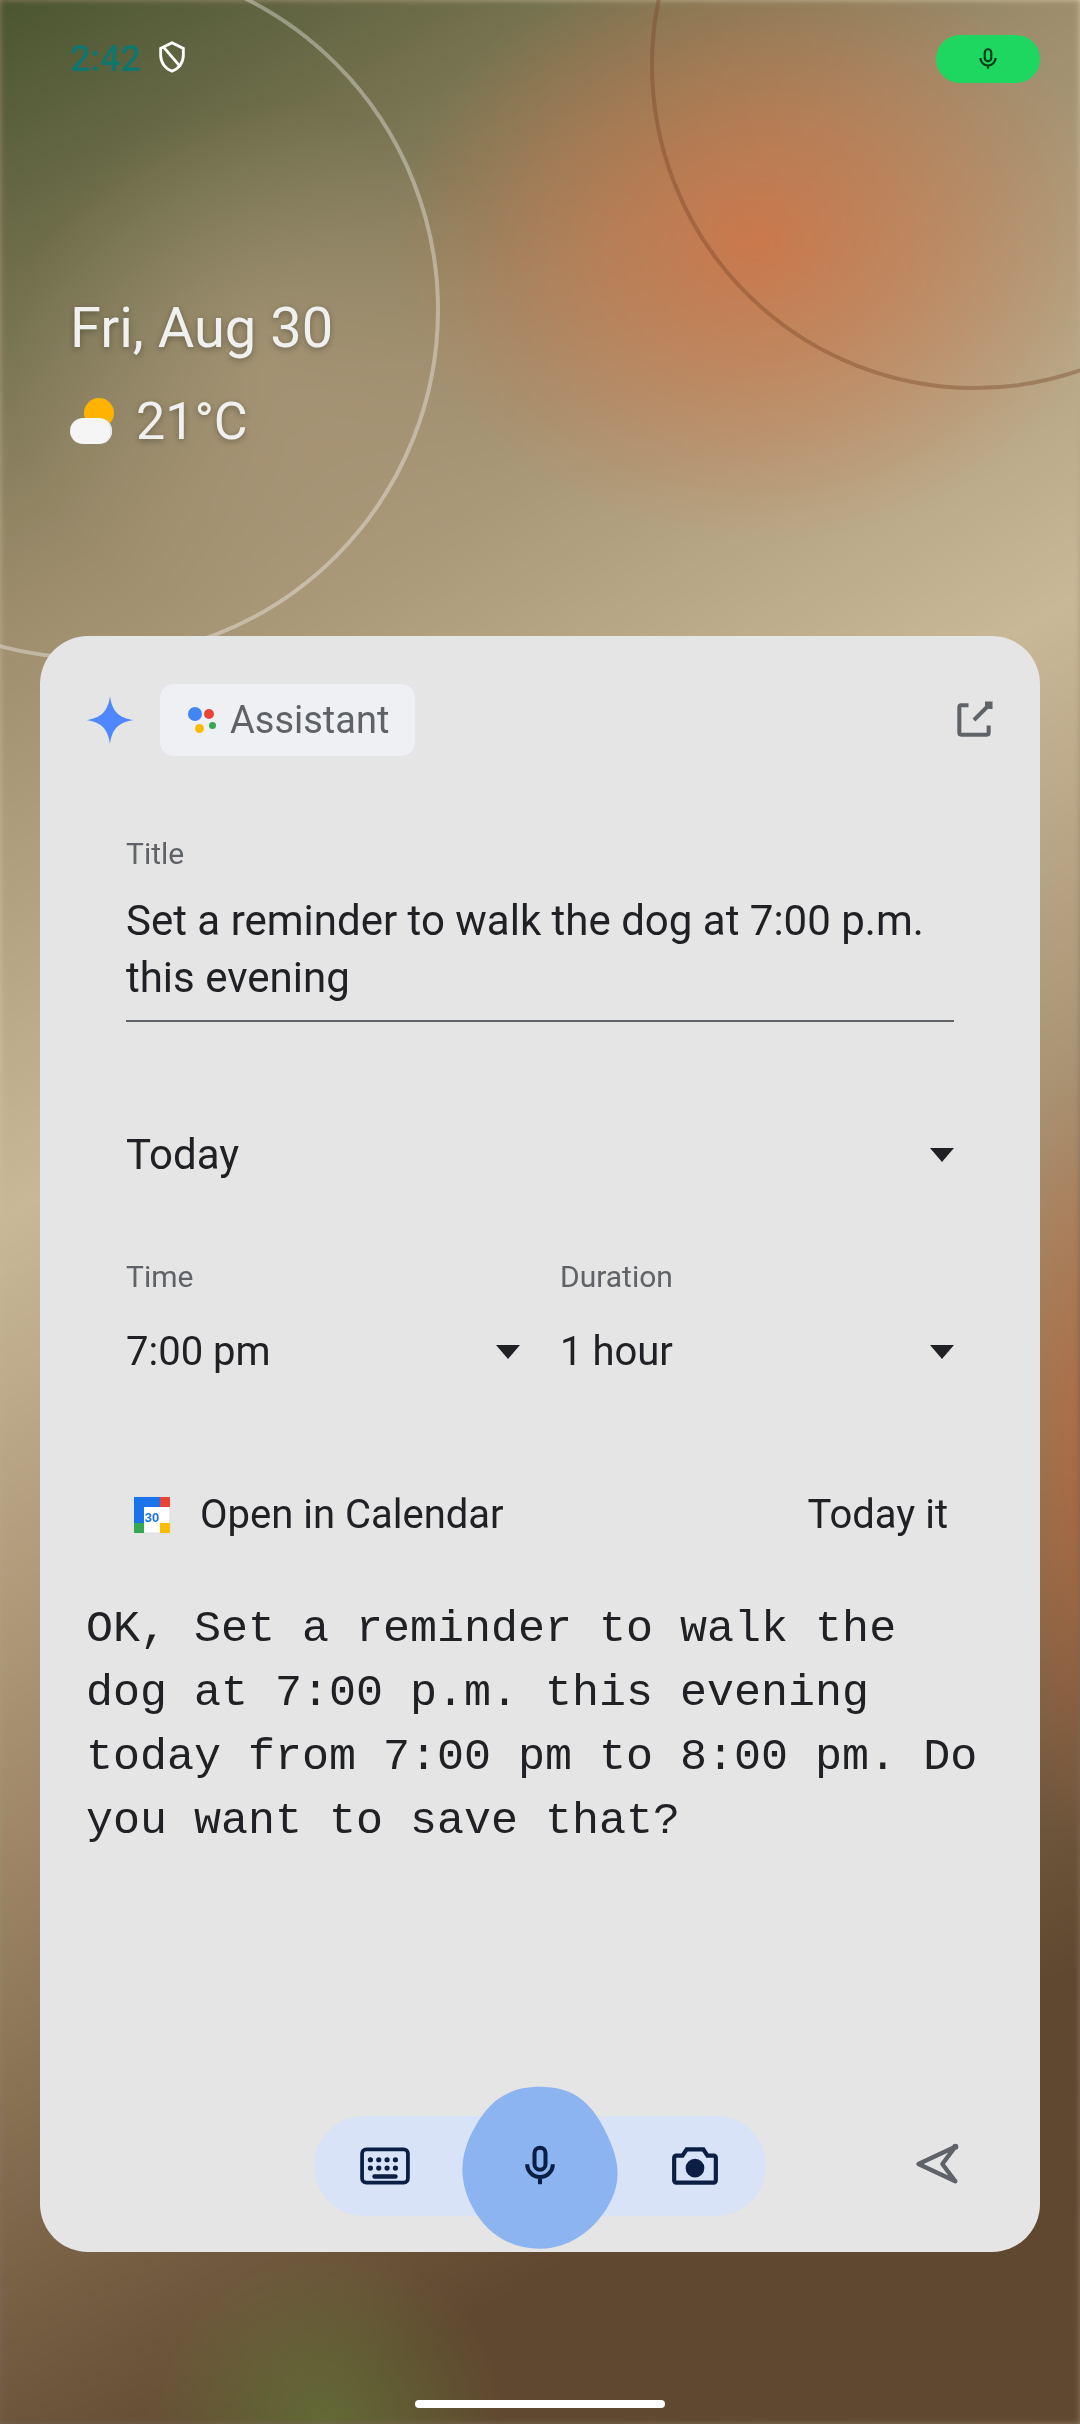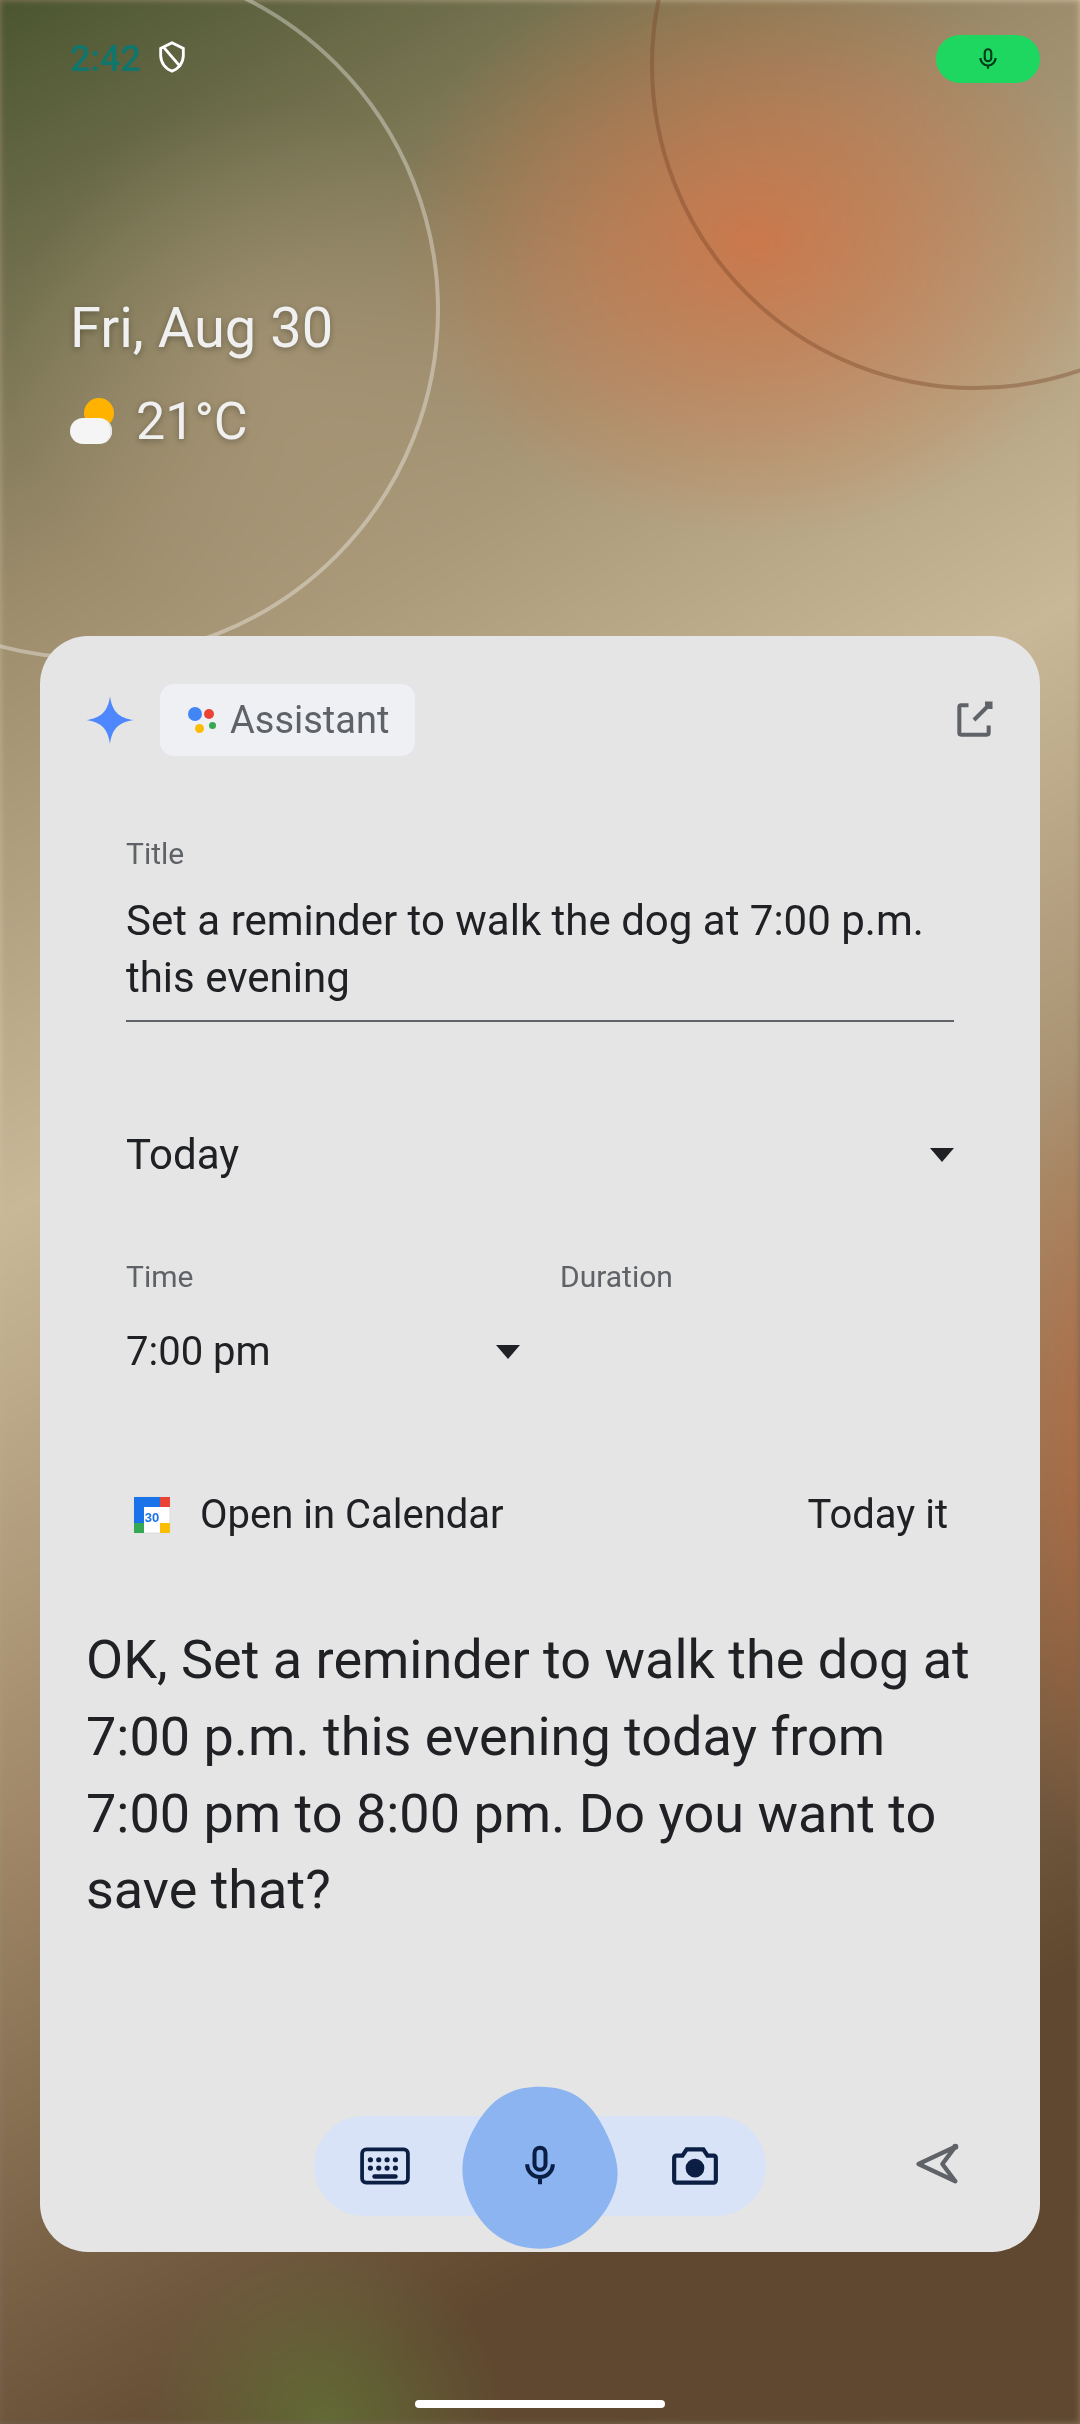--- a/index.html
+++ b/index.html
@@ -128,25 +128,26 @@
     margin-top: 116px;
     display:flex;align-items:center;justify-content:space-between;
     padding: 0 6px;
   }
   .open-cal { display:flex;align-items:center;gap:28px;}
   .cal-icon { width:40px;height:40px;}
   .open-cal-text, .create-text { font-size:40px; color:#202124;}
   .create-text { font-weight:400;}
 
   .response-text {
-    margin-top: 84px;
-    font-size: 54px;
+    margin-top: 60px;
+    font-size: 45px;
     line-height: 1.42;
     color:#202124;
     padding: 0 2px;
+    font-family: Liberation Mono, monospace;
   }
 
   
   .input-bar {
     position:absolute;
     left:0; right:0; bottom: 36px;
     display:flex;align-items:center;justify-content:center;
   }
   .pill-group {
     display:flex;align-items:center;
@@ -259,20 +260,24 @@
     <div class="time-dur-row">
       <div class="time-col">
         <div class="label">Time</div>
         <div class="sel-row">
           <span class="sel-value">7:00 pm</span>
           <span class="chev"></span>
         </div>
       </div>
       <div class="dur-col">
         <div class="label">Duration</div>
+        <div class="sel-row">
+          <span class="sel-value">1 hour</span>
+          <span class="chev"></span>
+        </div>
       </div>
     </div>
 
     <div class="action-row">
       <div class="open-cal">
         <span class="cal-icon">
           <svg viewBox="0 0 40 40">
             <rect x="2" y="2" width="36" height="36" rx="4" fill="#fff" stroke="#dadce0"></rect>
             <rect x="2" y="2" width="36" height="10" fill="#1a73e8"></rect>
             <rect x="2" y="2" width="10" height="36" fill="#1a73e8"></rect>

